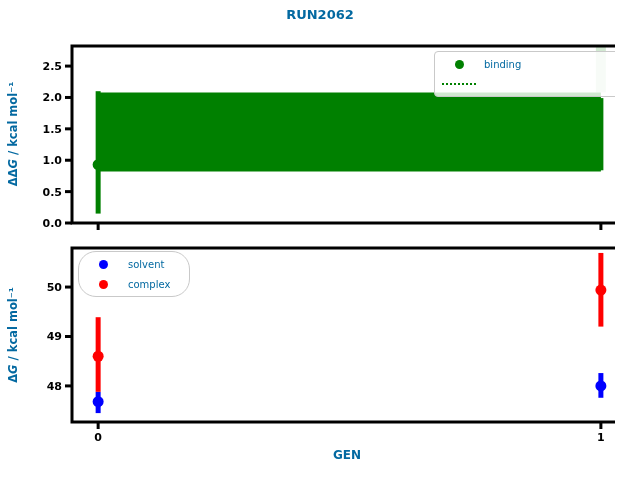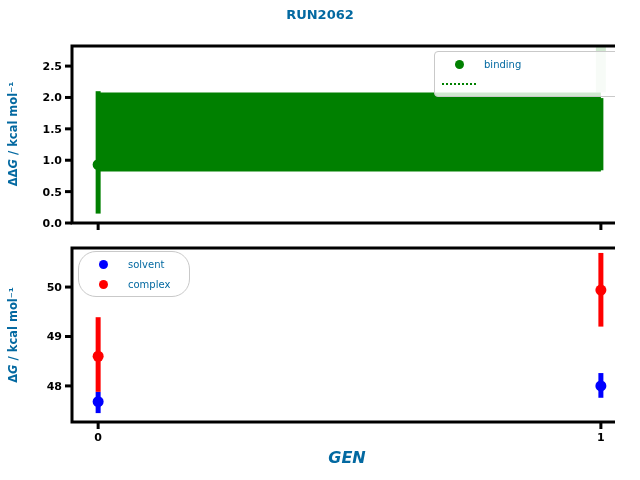--- a/index.html
+++ b/index.html
@@ -6,21 +6,21 @@
   .fig{position:relative;width:615px;height:480px;background:#ffffff;overflow:hidden;
        font-family:"DejaVu Sans","Liberation Sans",sans-serif;color:#0369a1;}
   .fig-title{position:absolute;left:0;top:7px;width:640px;text-align:center;
        font-size:13px;font-weight:bold;}
   svg.plots{position:absolute;left:0;top:0;}
   svg text{font-family:"DejaVu Sans","Liberation Sans",sans-serif;fill:#000;}
   .ylabel{position:absolute;transform:translate(-50%,-50%) rotate(-90deg);
        white-space:nowrap;font-size:11.5px;font-weight:bold;}
   .ylabel .it{font-style:italic;}
   .xlabel{position:absolute;left:72px;top:448px;width:550px;text-align:center;
-       font-size:16px;font-weight:bold;font-style:italic;}
+       font-size:12px;font-weight:bold;}
   .legend{position:absolute;background:rgba(255,255,255,0.82);border:1px solid #c9c9c9;
        border-radius:4px;padding:2px 8px 2px 6px;box-sizing:border-box;}
   .legend-row{display:flex;align-items:center;height:20px;}
   .sample{width:36px;flex:none;display:flex;justify-content:center;align-items:center;}
   .sample-mark.dot{width:9px;height:9px;border-radius:50%;background:#888;}
   .sample-mark.dotline{width:34px;height:0;border-top:2px dotted #888;}
   .legend-label{margin-left:7px;font-size:10px;white-space:nowrap;}
 </style>
 </head>
 <body>

